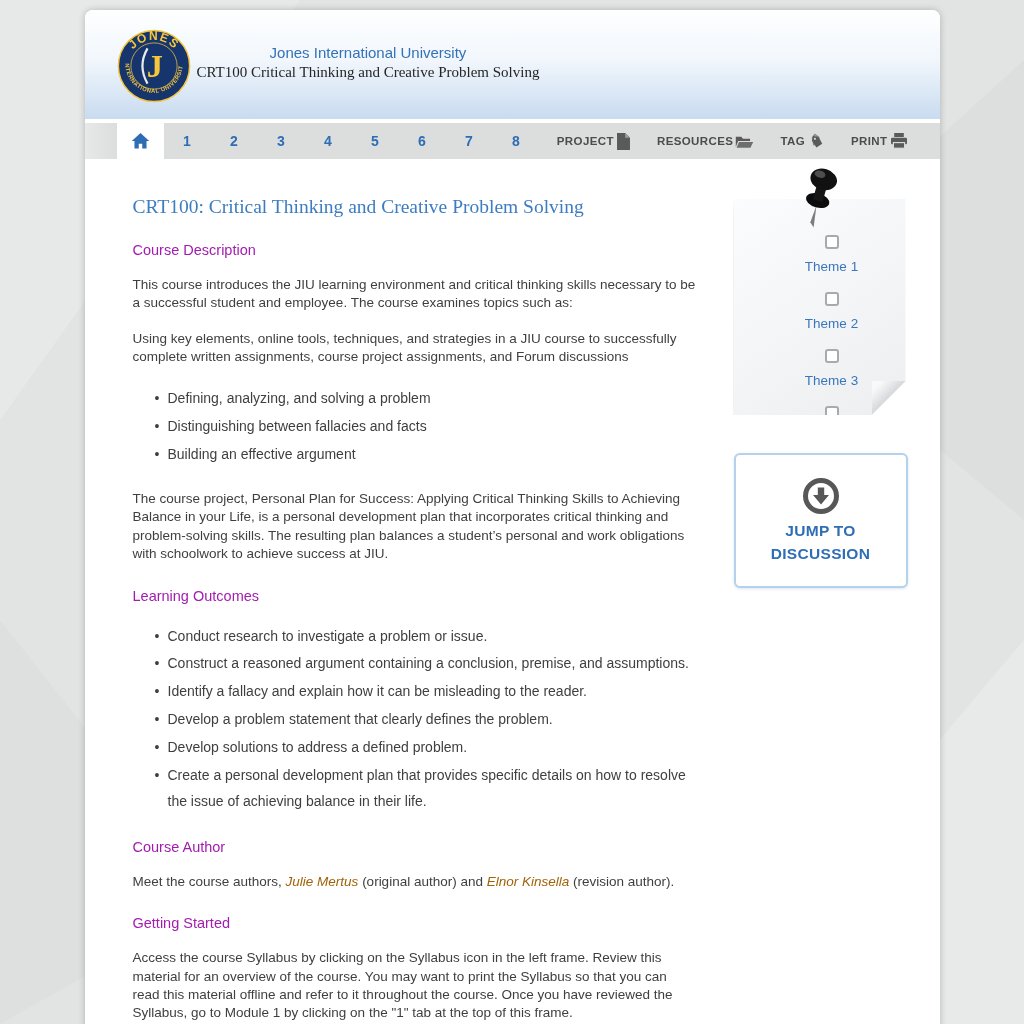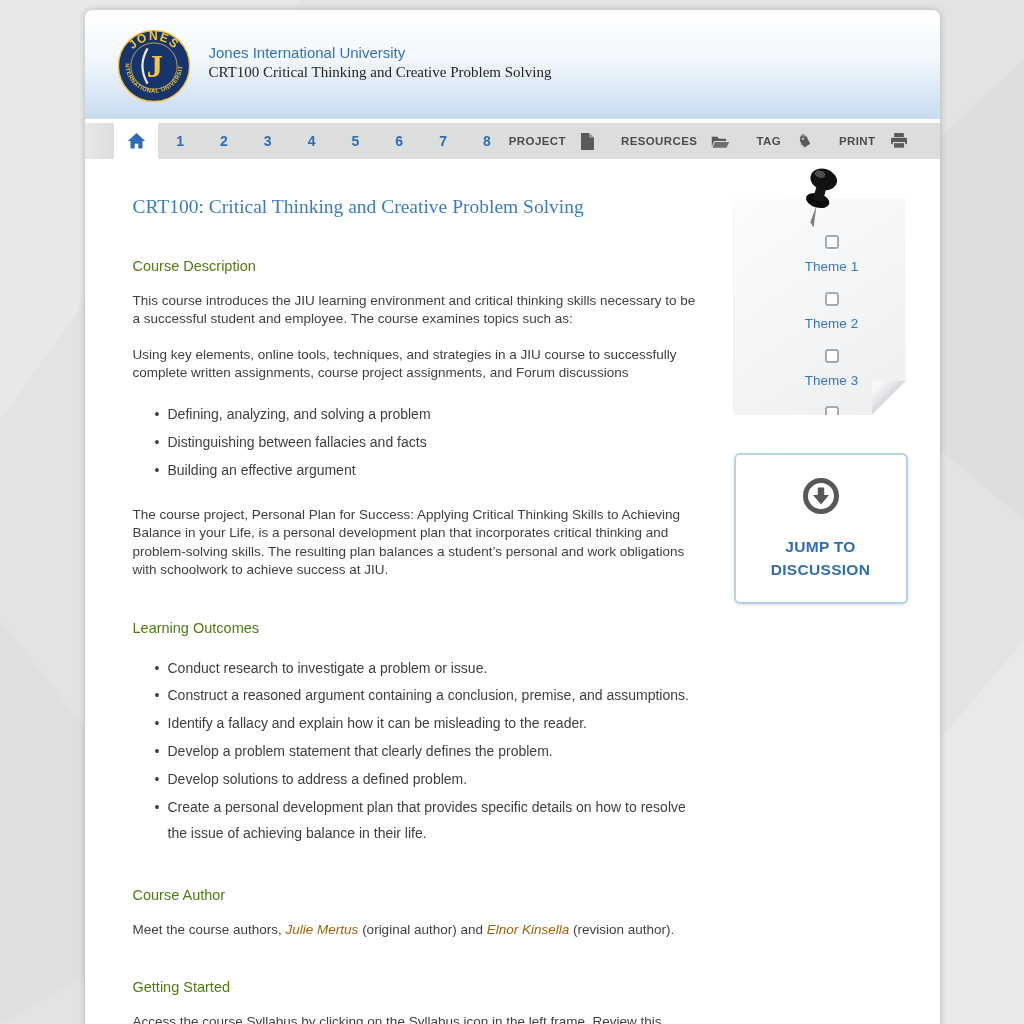--- a/index.html
+++ b/index.html
@@ -28,21 +28,21 @@
   .header {
     height: 113px;
     border-radius: 8px 8px 0 0;
     background: linear-gradient(to bottom, #feffff 0%, #f2f7fc 45%, #c8dbf0 100%);
     display: flex;
     align-items: center;
     padding-left: 32px;
     border-bottom: 4px solid #ffffff;
   }
   .logo-wrap { width: 74px; height: 74px; margin-top: 2px; flex: 0 0 auto; }
-  .header-text { margin-left: 18px; padding-bottom: 4px; }
+  .header-text { margin-left: 6px; padding-bottom: 4px; text-align: center; }
   .univ-name { color: #3272b8; font-size: 15px; margin-bottom: 3px; }
   .course-name {
     font-family: "Liberation Serif", serif;
     font-size: 15px;
     color: #252525;
   }
 
   
   .navbar {
     height: 36px;
@@ -66,21 +66,21 @@
   .nav-actions {
     margin-left: auto;
     display: flex;
     align-items: center;
     gap: 26px;
     padding-right: 32px;
   }
   .nav-action {
     display: flex;
     align-items: center;
-    gap: 14px;
+    gap: 2px;
     color: #4c4c4c;
     font-size: 11.5px;
     letter-spacing: 0.4px;
     cursor: pointer;
     text-decoration: none;
     font-weight: bold;
   }
   .nav-action svg { display: block; }
 
   
@@ -95,22 +95,22 @@
     font-family: "Liberation Serif", serif;
     font-weight: normal;
     font-size: 19.5px;
     color: #3c7cc0;
     margin-top: 37px;
     margin-bottom: 22px;
   }
   h2.section-heading {
     font-weight: normal;
     font-size: 14.5px;
-    color: #4d7c0f;
-    margin-top: 40px;
+    color: #a21caf;
+    margin-top: 24px;
     margin-bottom: 18px;
   }
   .main-col p {
     font-size: 13.5px;
     line-height: 1.36;
     color: #3f3f3f;
     margin-bottom: 17px;
   }
   ul.bullets {
     list-style: none;
@@ -183,21 +183,20 @@
     width: 174px;
     border: 2px solid #b5d1ec;
     border-radius: 6px;
     background: #ffffff;
     text-align: center;
     padding: 22px 10px 20px 10px;
     cursor: pointer;
     box-shadow: 0 1px 3px rgba(120,150,190,0.25);
   }
   .jump-label {
-    margin-top: 16px;
     color: #2f6eb5;
     font-weight: bold;
     font-size: 15.5px;
     line-height: 1.5;
     letter-spacing: 0.3px;
   }
 </style>
 </head>
 <body>
 

